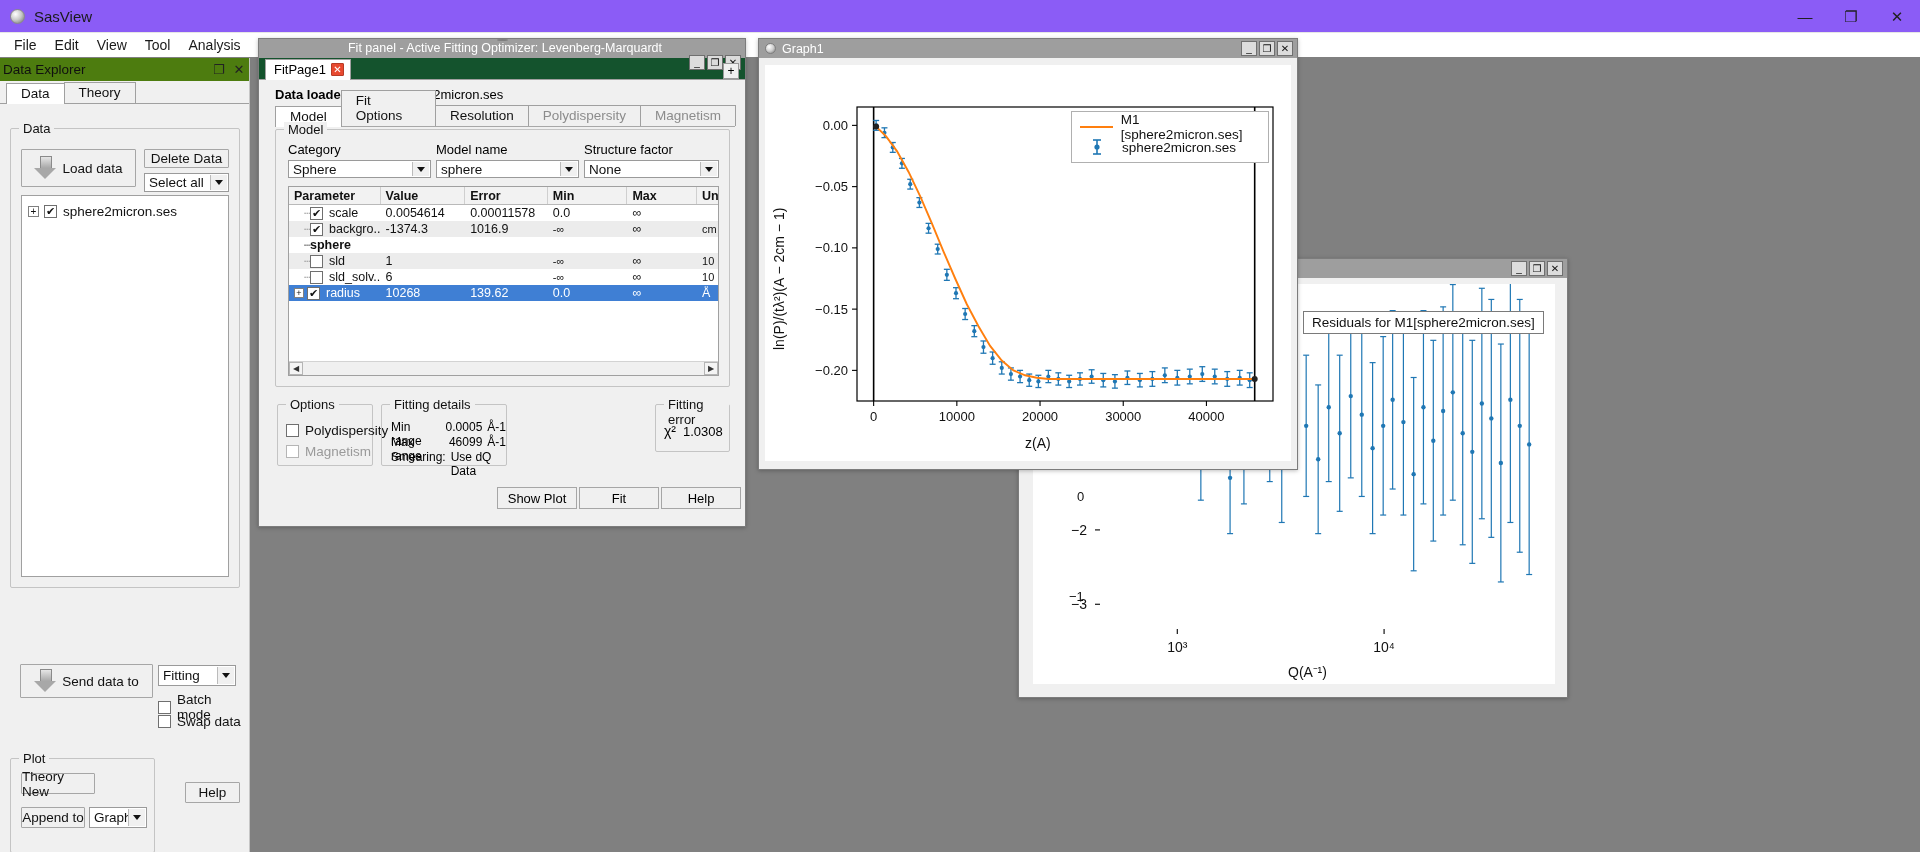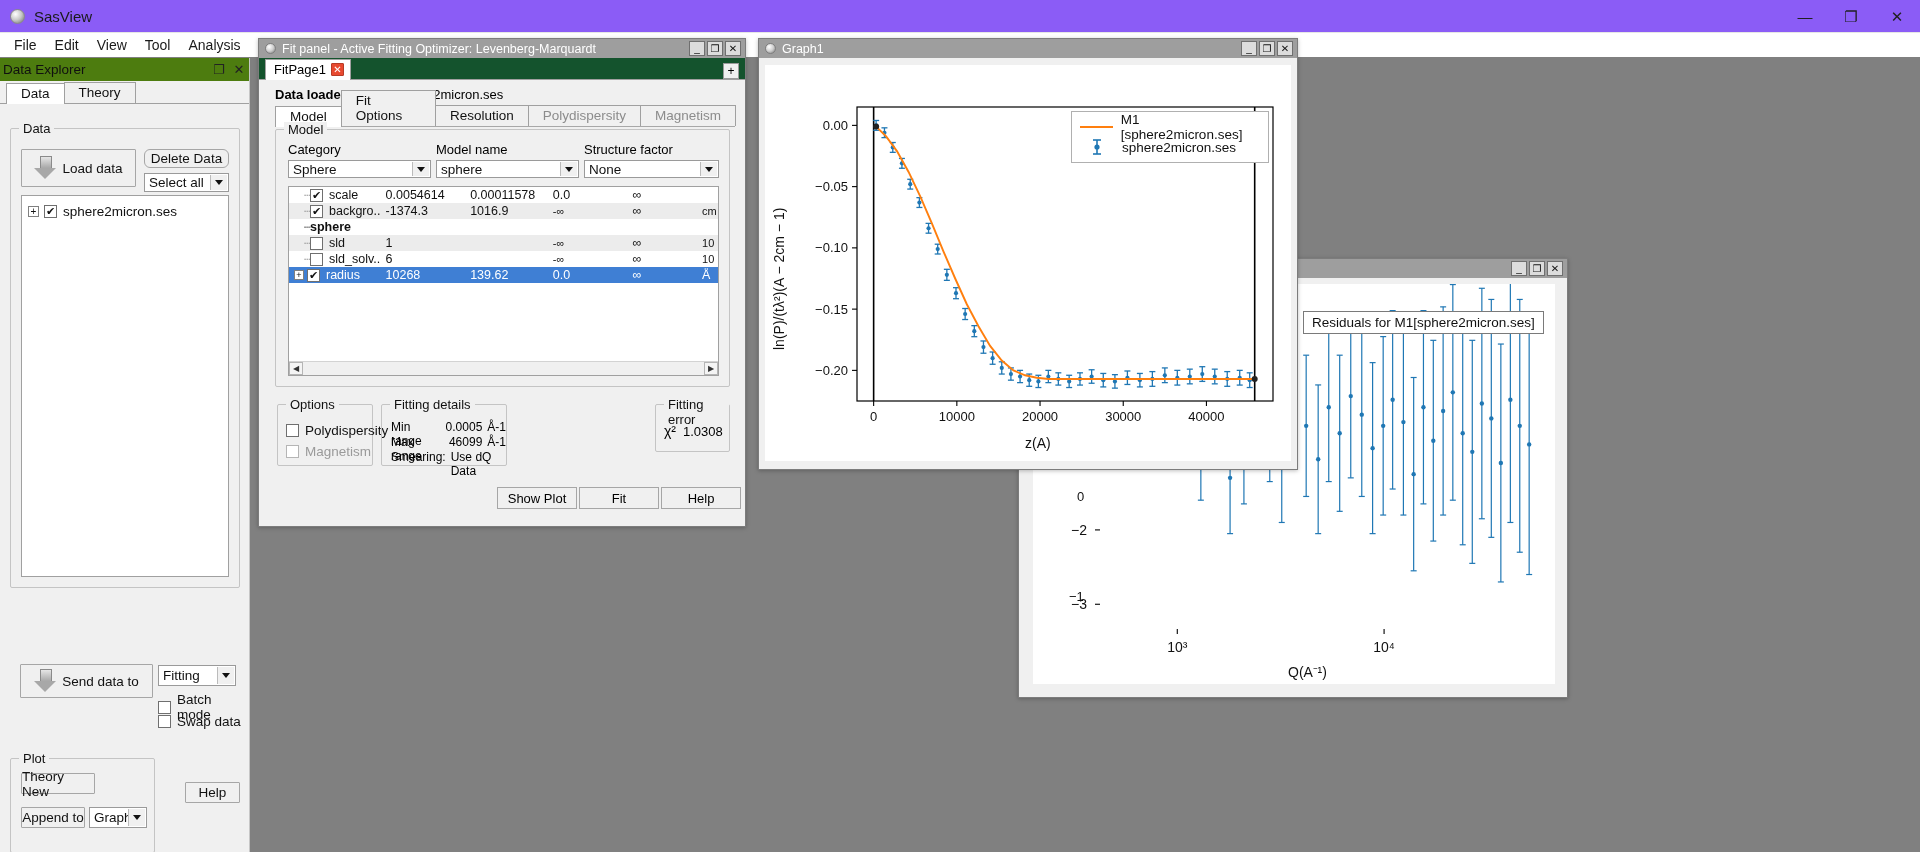--- a/index.html
+++ b/index.html
@@ -131,21 +131,21 @@
   }
 
   
   .fitwin {
     position: absolute; left: 258px; top: 38px; width: 488px; height: 489px;
     background: #f0f0f0; border: 1px solid #7c7c7c;
     box-shadow: 0 1px 4px rgba(0,0,0,.25);
   }
   .fitwin-title {
     height: 19px; background: #9e9e9e; display: flex; align-items: center;
-    color: #ffffff; font-size: 12.5px; padding-left: 6px;
+    color: #ffffff; font-size: 12.5px; padding-left: 6px; flex-direction: column;
   }
   .fitwin-title .dot {
     width: 11px; height: 11px; border-radius: 50%; margin-right: 6px;
     background: radial-gradient(circle at 35% 32%, #ffffff 0%, #cfcfcf 50%, #7a7a7a 100%);
     border: 1px solid #7e7e7e;
   }
   .mini-btns { margin-left: auto; display: flex; }
   .mini-btn {
     width: 16px; height: 15px; border: 1px solid #6f6f6f; background: #dcdcdc;
     margin-right: 2px; display: flex; align-items: center; justify-content: center;
@@ -269,21 +269,21 @@
     </div>
 
     <div class="groupbox" style="left:10px; top:70px; width:230px; height:460px;">
       <div class="legend">Data</div>
 
       <div class="btn" style="position:absolute; left:10px; top:20px; width:115px; height:38px; gap:6px;">
         <div class="arrowdown-glyph"></div>
         <span>Load data</span>
       </div>
 
-      <div class="btn" style="position:absolute; left:133px; top:20px; width:85px; height:19px;border-radius:6px;">Delete Data</div>
+      <div class="btn" style="position:absolute; left:133px; top:20px; width:85px; height:19px;">Delete Data</div>
 
       <div class="combo" style="position:absolute; left:133px; top:44px; width:85px; height:19px;">
         <span>Select all</span>
         <span class="arrow"></span>
       </div>
 
       <div class="listbox" style="position:absolute; left:10px; top:66px; width:208px; height:382px;">
         <div class="tree-row" style="margin-top:6px;">
           <span class="expander">+</span>
           <span class="cbox checked"></span>
@@ -370,20 +370,28 @@
         <span class="arrow"></span>
       </div>
 
       <div style="position:absolute; left:308px; top:12px; font-size:13px;">Structure factor</div>
       <div class="combo" style="position:absolute; left:308px; top:30px; width:135px; height:18px;">
         <span>None</span>
         <span class="arrow"></span>
       </div>
 
       <div class="ptable" style="left:12px; top:56px; width:431px; height:190px;">
+        <div class="pthead">
+          <div style="width:92px;">Parameter</div>
+          <div style="width:85px;">Value</div>
+          <div style="width:83px;">Error</div>
+          <div style="width:80px;">Min</div>
+          <div style="width:70px;">Max</div>
+          <div style="width:21px; border-right:none;">Un</div>
+        </div>
 
         <div class="ptrow">
           <div style="width:92px;">
             <span class="dots">┄</span>
             <span class="cbox checked"></span>
             <span>scale</span>
           </div>
           <div style="width:85px;">0.0054614</div>
           <div style="width:83px;">0.00011578</div>
           <div style="width:80px;">0.0</div>

